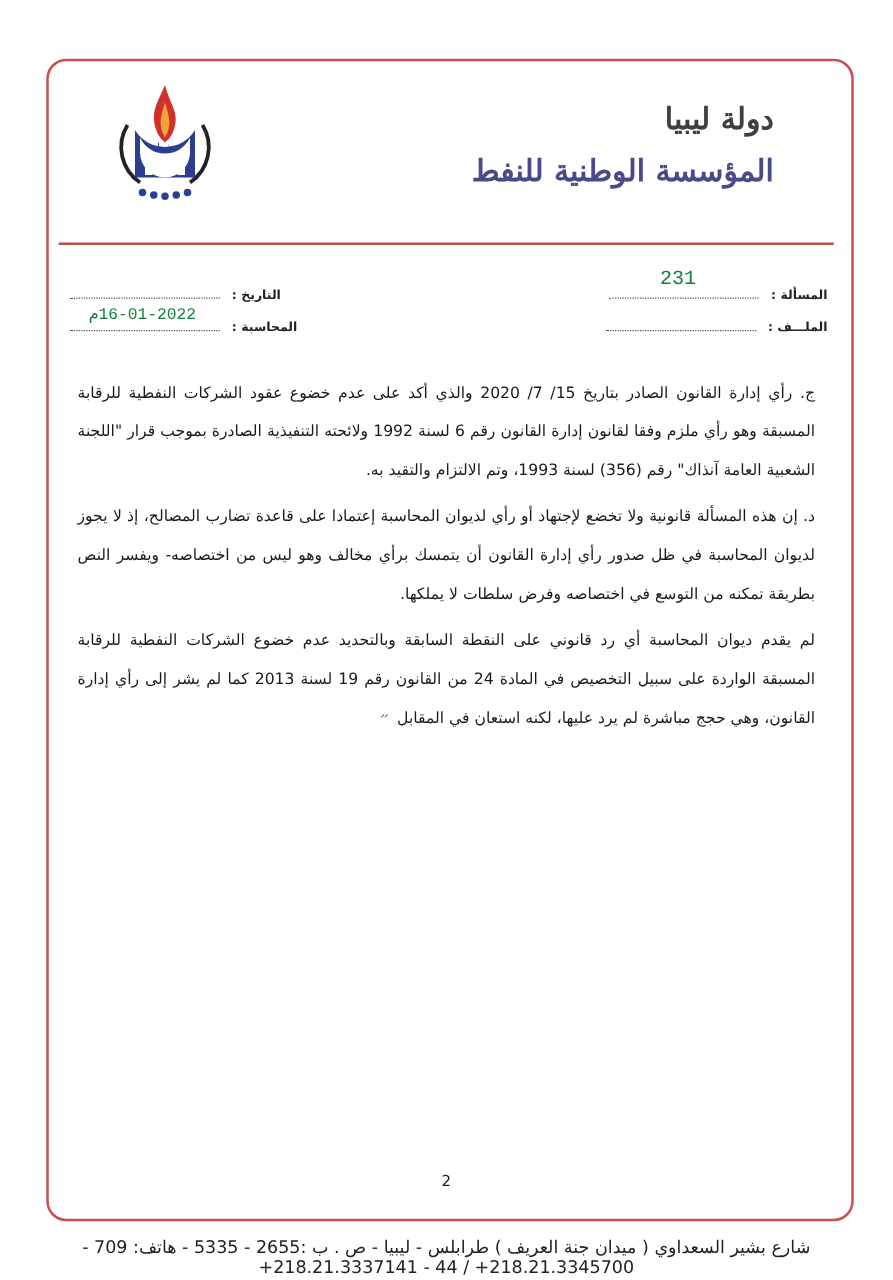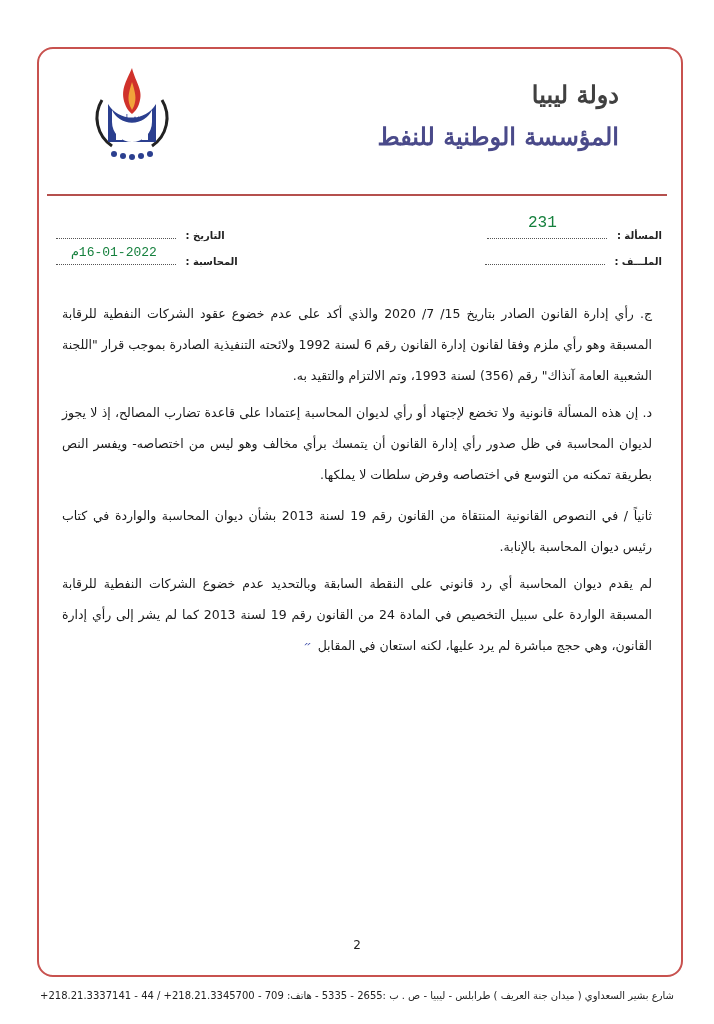--- a/index.html
+++ b/index.html
@@ -18,21 +18,21 @@
     .divider { position: absolute; left: 47px; right: 47px; top: 194px; height: 2px; background: #b5504d; }
     .meta { position: absolute; font-size: 10px; font-weight: bold; direction: rtl; color: #222; }
     .meta .dots { display: inline-block; border-bottom: 1px dotted #555; width: 120px; height: 10px; margin-right: 6px; position: relative; }
     .handwritten { position: absolute; font-family: Liberation Mono, monospace; color: #15803d; font-size: 13px; }
     .body-text {
       position: absolute; left: 62px; right: 62px; top: 298px; direction: rtl; text-align: justify;
       font-size: 12.5px; line-height: 31px; color: #1a1a1a;
     }
     .body-text p { margin: 0 0 6px 0; text-align-last: right; }
     .page-number { position: absolute; left: 0; right: 0; top: 938px; text-align: center; font-size: 12px; }
-    .footer { position: absolute; left: 40px; right: 40px; top: 990px; direction: rtl; text-align: center; font-size: 10px; color: #222; }
+    .footer { position: absolute; left: 40px; right: 40px; top: 990px; direction: rtl; text-align: center; font-size: 14px; color: #222; }
     .quote-mark { color: #3a4aa8; font-style: italic; margin-right: 6px; }
   </style>
 </head>
 <body>
 
 <div class="frame"></div>
 
 <svg class="logo" viewBox="0 0 80 100">
   <path d="M40 4 C34 18 28 26 33 40 C35 46 38 48 40 50 C42 48 45 46 47 40 C52 26 44 20 40 4 Z" fill="#d0322b"></path>
   <path d="M40 18 C37 28 35 34 38 42 L40 46 L42 42 C45 34 43 28 40 18 Z" fill="#f2a33a"></path>
@@ -76,19 +76,18 @@
 
 <div class="meta" style="left:56px; top:254px;">
   <span>المحاسبة :</span>
   <span class="dots"></span>
 </div>
 <div class="handwritten" style="left:71px; top:244px; direction:rtl;">16-01-2022م</div>
 
 <div class="body-text">
   <p>ج. رأي إدارة القانون الصادر بتاريخ 15/ 7/ 2020 والذي أكد على عدم خضوع عقود الشركات النفطية للرقابة المسبقة وهو رأي ملزم وفقا لقانون إدارة القانون رقم 6 لسنة 1992 ولائحته التنفيذية الصادرة بموجب قرار "اللجنة الشعبية العامة آنذاك" رقم (356) لسنة 1993، وتم الالتزام والتقيد به.</p>
   <p>د. إن هذه المسألة قانونية ولا تخضع لإجتهاد أو رأي لديوان المحاسبة إعتمادا على قاعدة تضارب المصالح، إذ لا يجوز لديوان المحاسبة في ظل صدور رأي إدارة القانون أن يتمسك برأي مخالف وهو ليس من اختصاصه- ويفسر النص بطريقة تمكنه من التوسع في اختصاصه وفرض سلطات لا يملكها.</p>
-  <p style="margin-top:10px;">ثانياً / في النصوص القانونية المنتقاة من القانون رقم 19 لسنة 2013 بشأن ديوان المحاسبة والواردة في كتاب رئيس ديوان المحاسبة بالإنابة.</p>
   <p><span>لم يقدم ديوان المحاسبة أي رد قانوني على النقطة السابقة وبالتحديد عدم خضوع الشركات النفطية للرقابة المسبقة الواردة على سبيل التخصيص في المادة 24 من القانون رقم 19 لسنة 2013 كما لم يشر إلى رأي إدارة القانون، وهي حجج مباشرة لم يرد عليها، لكنه استعان في المقابل</span><span class="quote-mark">״</span></p>
 </div>
 
 <div class="page-number">2</div>
 
 <div class="footer">شارع بشير السعداوي ( ميدان جنة العريف ) طرابلس - ليبيا - ص . ب :2655 - 5335 - هاتف: 709 - 218.21.3345700+ / 44 - 218.21.3337141+</div>
 
 </body></html>

